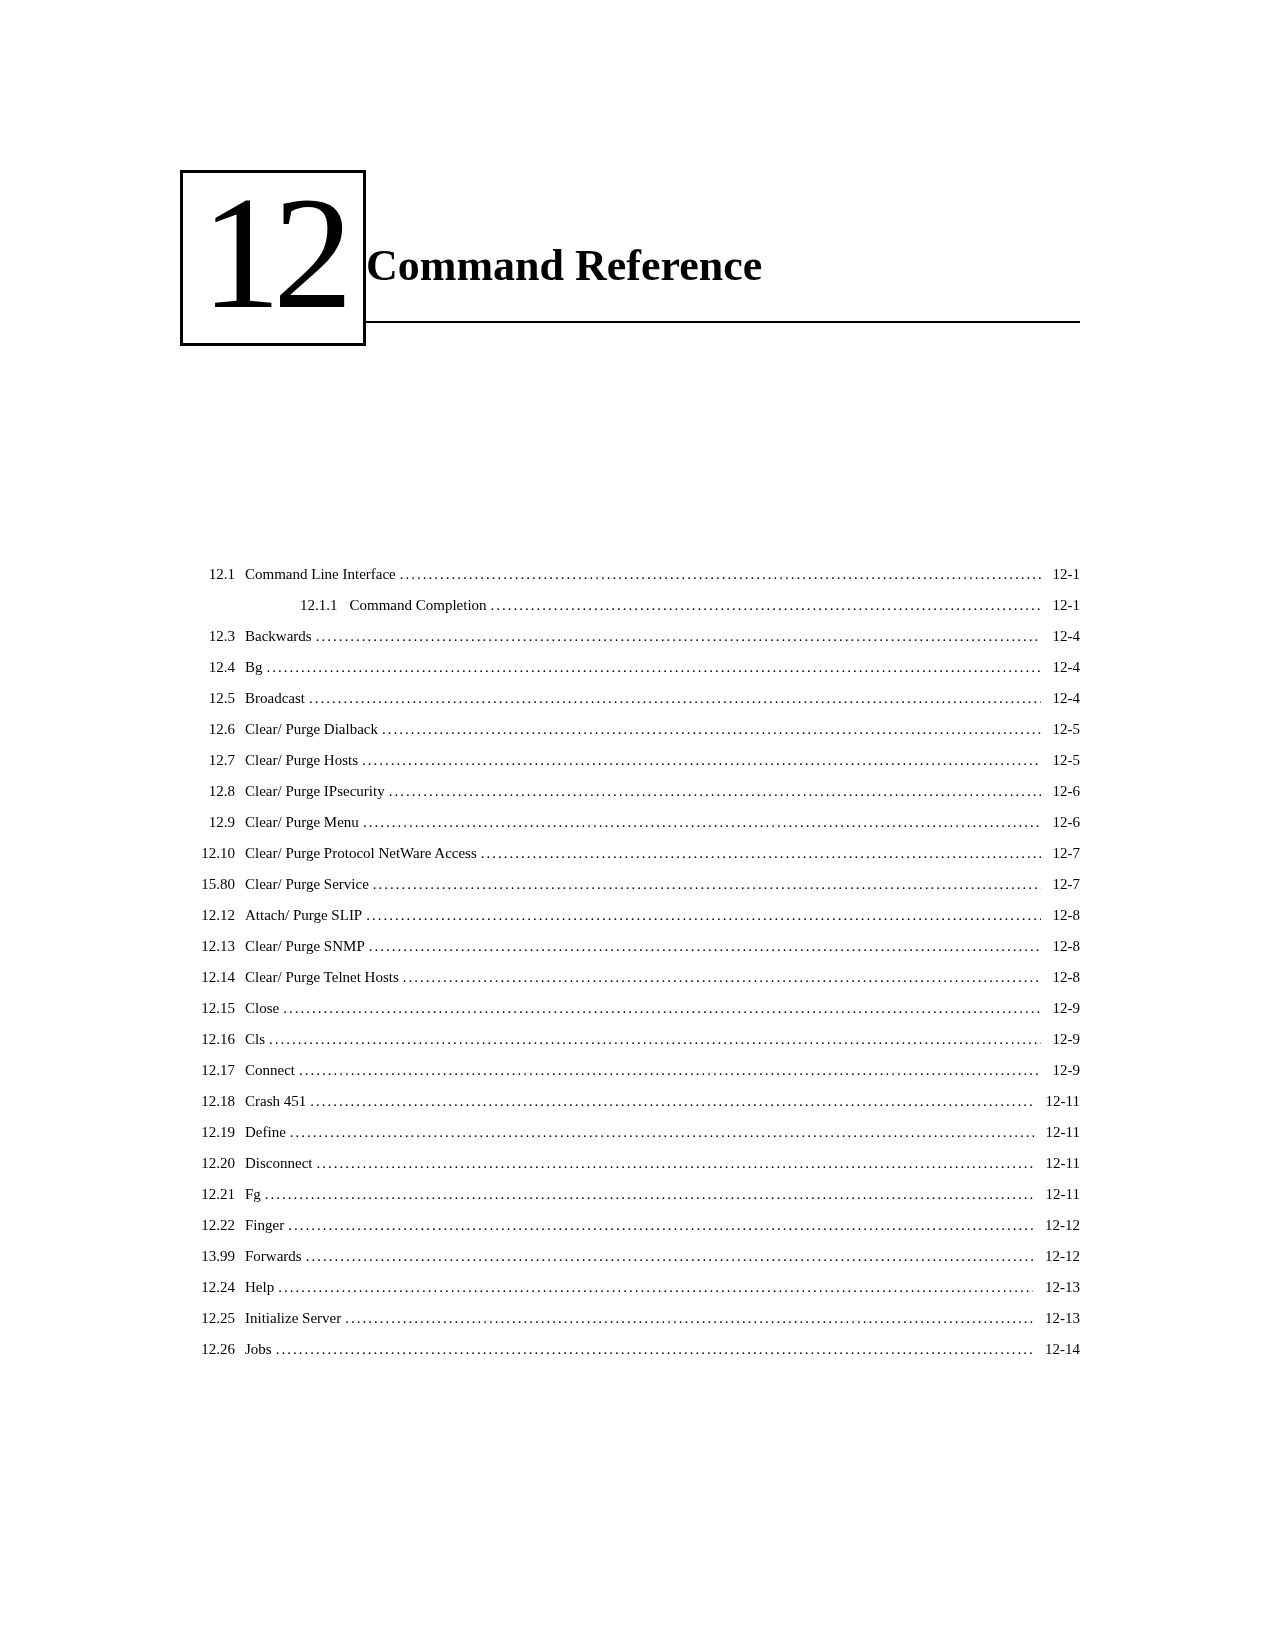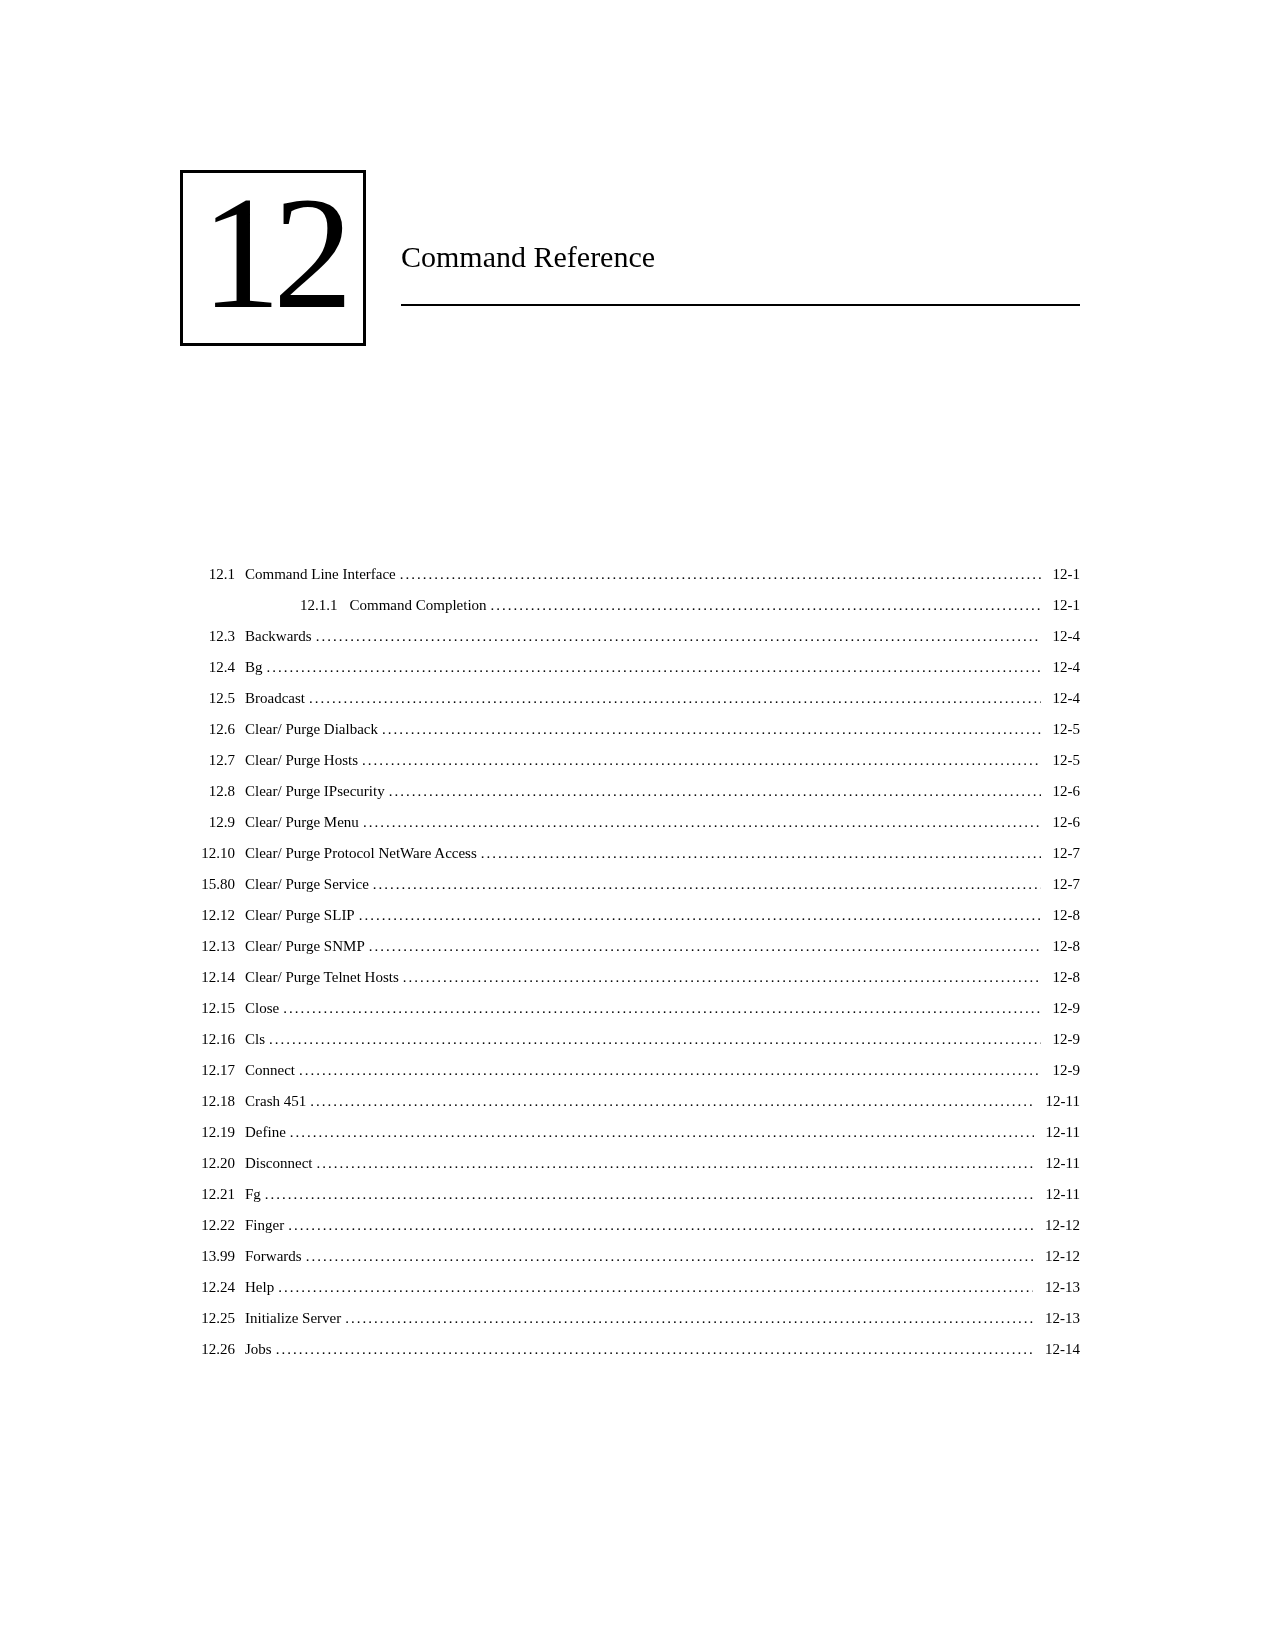--- a/index.html
+++ b/index.html
@@ -13,40 +13,39 @@
   }
   .page {
     position: absolute;
     left: 180px;
     top: 170px;
     width: 900px;
   }
   .header {
     display: flex;
     align-items: flex-start;
-    gap: 35px;
     justify-content: center;
   }
   .chapter-box {
     border: 3px solid #000;
     padding: 0 18px 10px 18px;
     line-height: 1;
   }
   .chapter-number {
     font-size: 160px;
     font-weight: 400;
     letter-spacing: -8px;
   }
   .title-block {
     flex: 1;
     padding-top: 70px;
   }
   .chapter-title {
-    font-size: 30px;
-    font-weight: 400;
+    font-size: 44px;
+    font-weight: 700;
     margin-bottom: 30px;
   }
   .title-rule {
     border: none;
     border-top: 2px solid #000;
     width: 100%;
   }
   .toc {
     margin-top: 220px;
     font-size: 15px;
@@ -168,21 +167,21 @@
         <span class="toc-page">12-7</span>
       </div>
       <div class="toc-row">
         <span class="toc-num">15.80</span>
         <span class="toc-title">Clear/ Purge Service</span>
         <span class="toc-leader"></span>
         <span class="toc-page">12-7</span>
       </div>
       <div class="toc-row">
         <span class="toc-num">12.12</span>
-        <span class="toc-title">Clear/ Purge SLIP</span>
+        <span class="toc-title">Attach/ Purge SLIP</span>
         <span class="toc-leader"></span>
         <span class="toc-page">12-8</span>
       </div>
       <div class="toc-row">
         <span class="toc-num">12.13</span>
         <span class="toc-title">Clear/ Purge SNMP</span>
         <span class="toc-leader"></span>
         <span class="toc-page">12-8</span>
       </div>
       <div class="toc-row">

